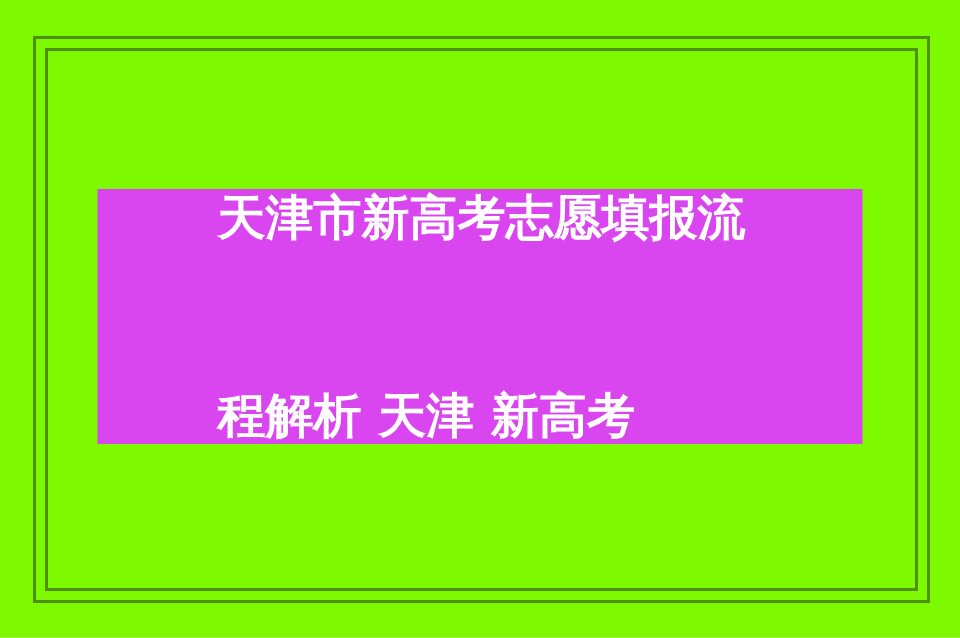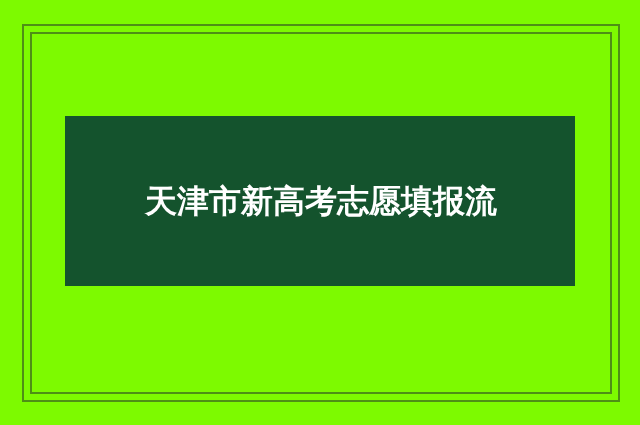--- a/index.html
+++ b/index.html
@@ -41,24 +41,24 @@
     top: 32px;
     width: 582px;
     height: 362px;
     border: 2px solid #4e8f16;
   }
 
   
   .panel {
     position: absolute;
     left: 65px;
-    top: 116px;
+    top: 126px;
     width: 510px;
     height: 170px;
-    background: #14532d;
+    background: #d946ef;
     box-sizing: border-box;
     display: flex;
     flex-direction: column;
     justify-content: center;
     padding: 0 0 0 80px;
   }
 
   .headline {
     margin: 0;
     color: #ffffff;
@@ -79,16 +79,17 @@
 <body>
 
 <div id="canvas">
 
   <div class="frame frame-outer"></div>
   <div class="frame frame-inner"></div>
 
   <div class="panel">
     <h1 class="headline">
       <span class="headline-line">天津市新高考志愿填报流</span>
+      <span class="headline-line">程解析 天津 新高考</span>
     </h1>
   </div>
 
 </div>
 
 </body></html>

